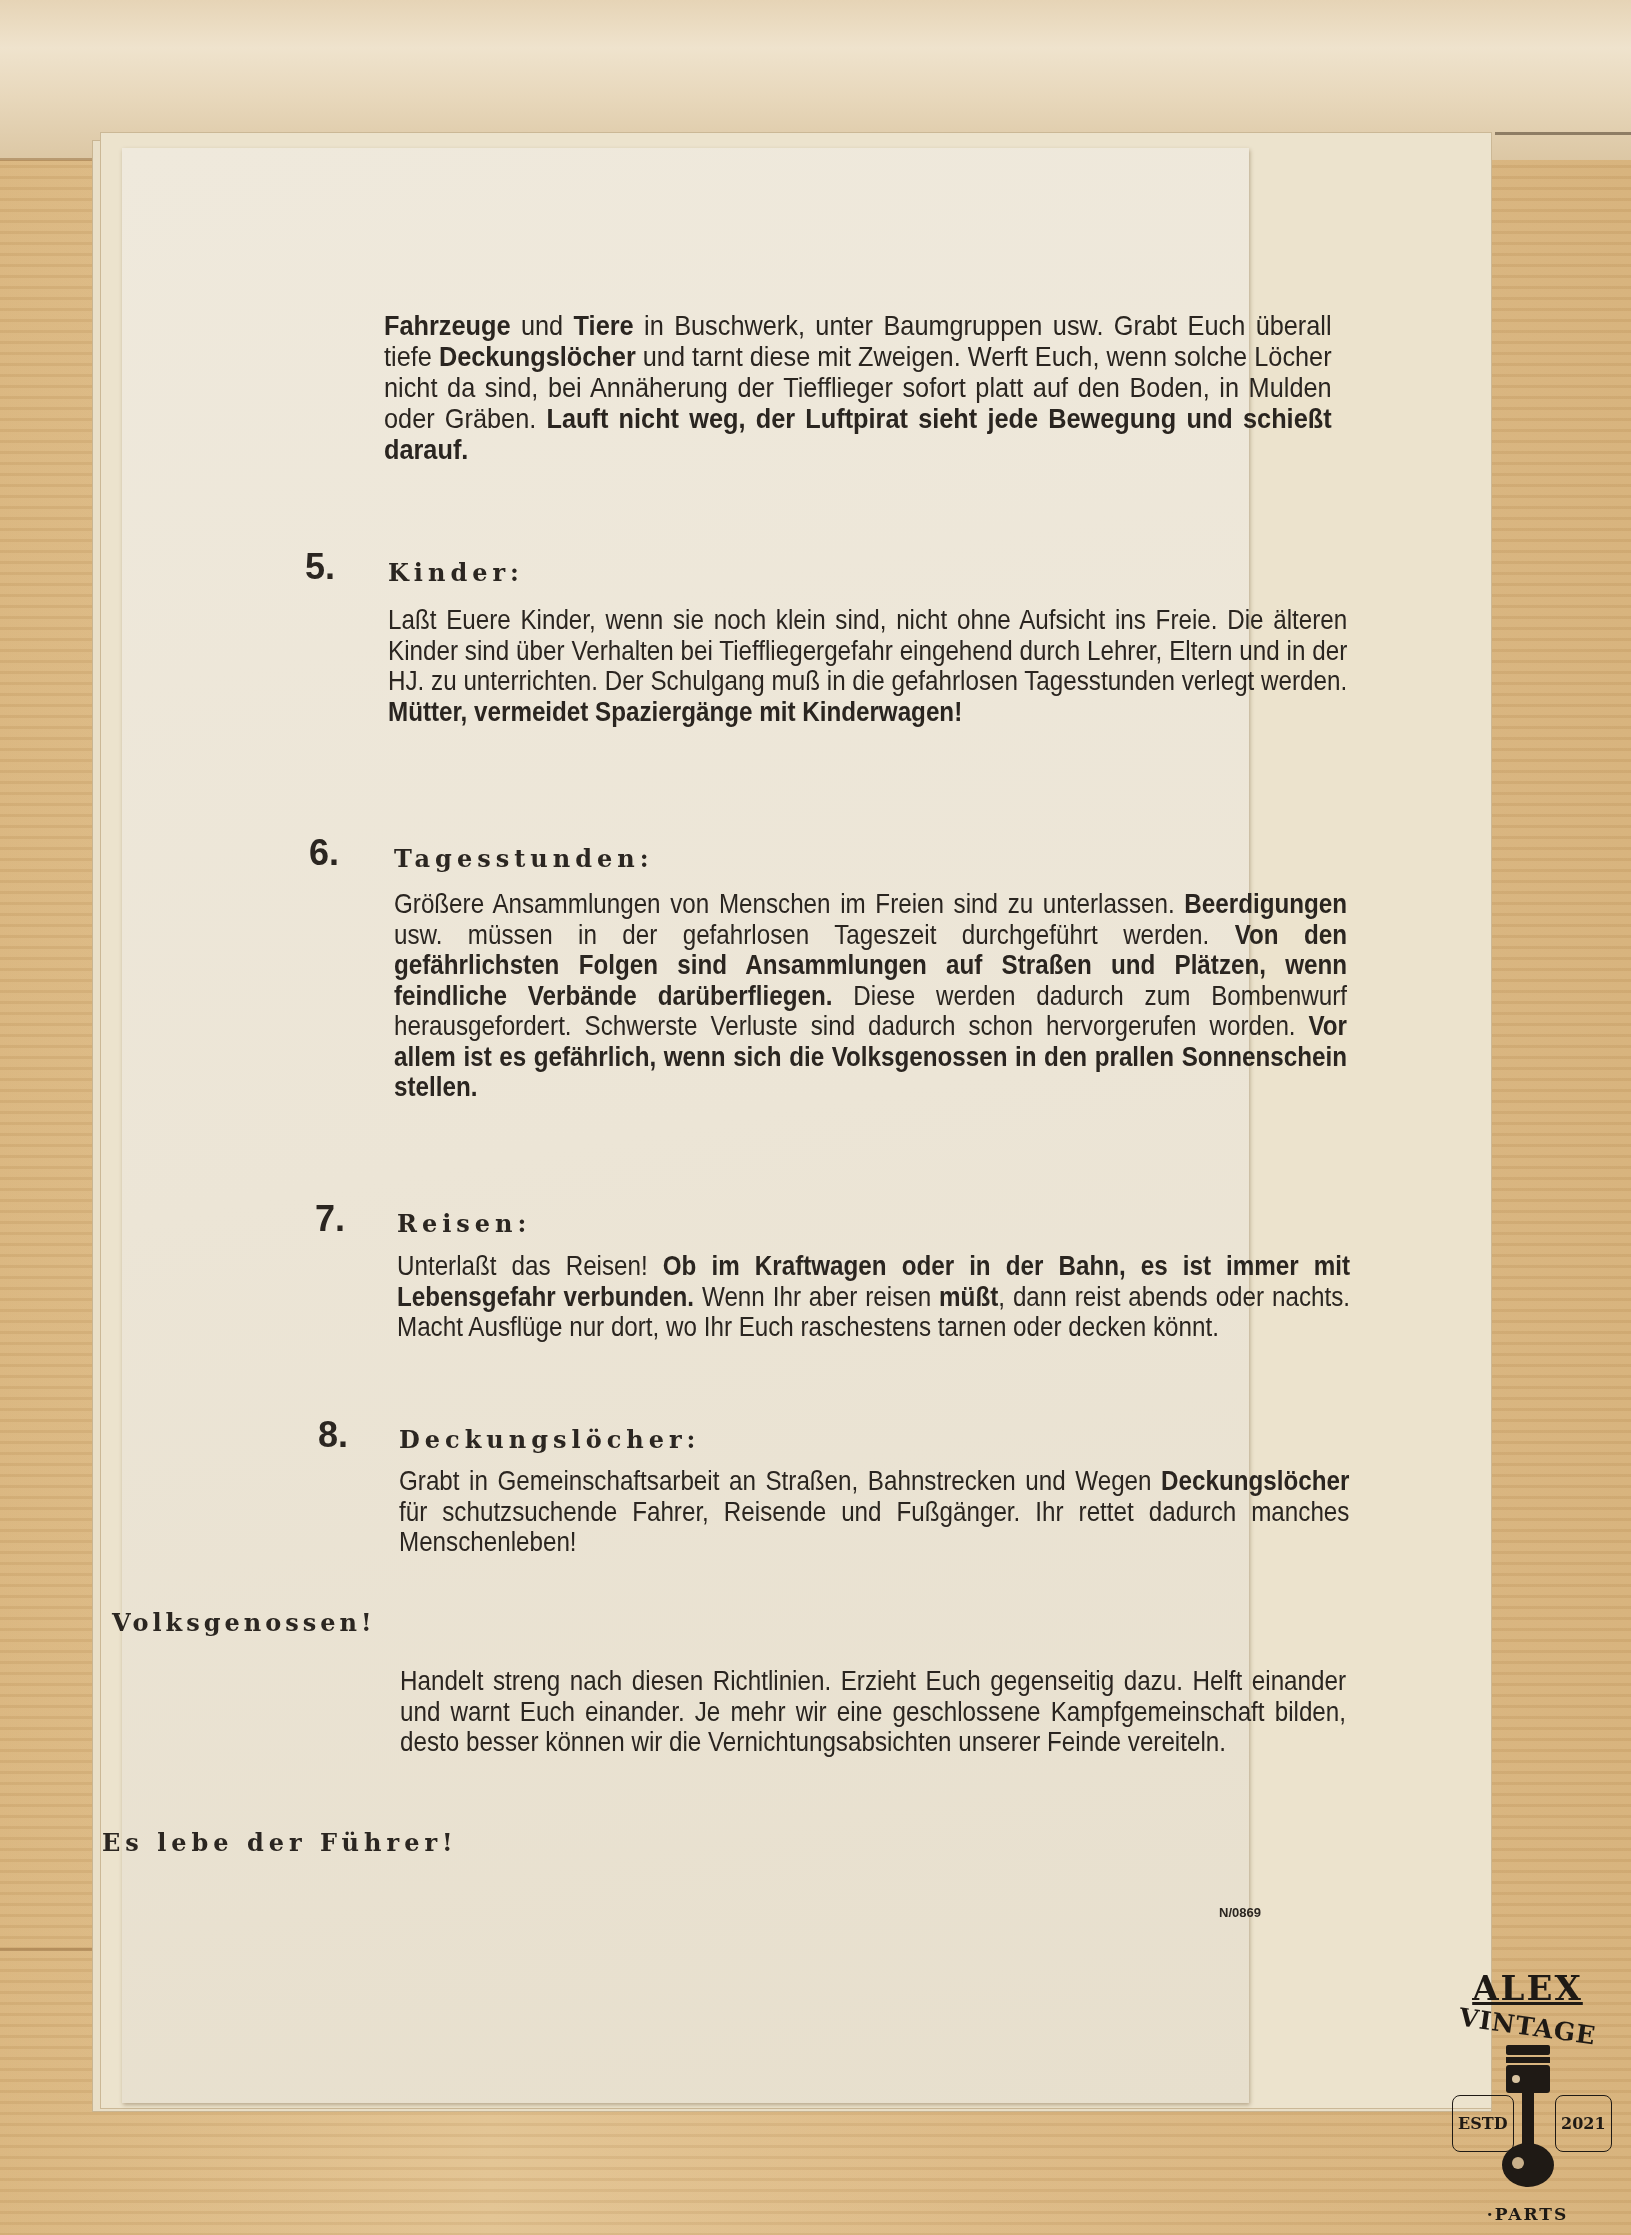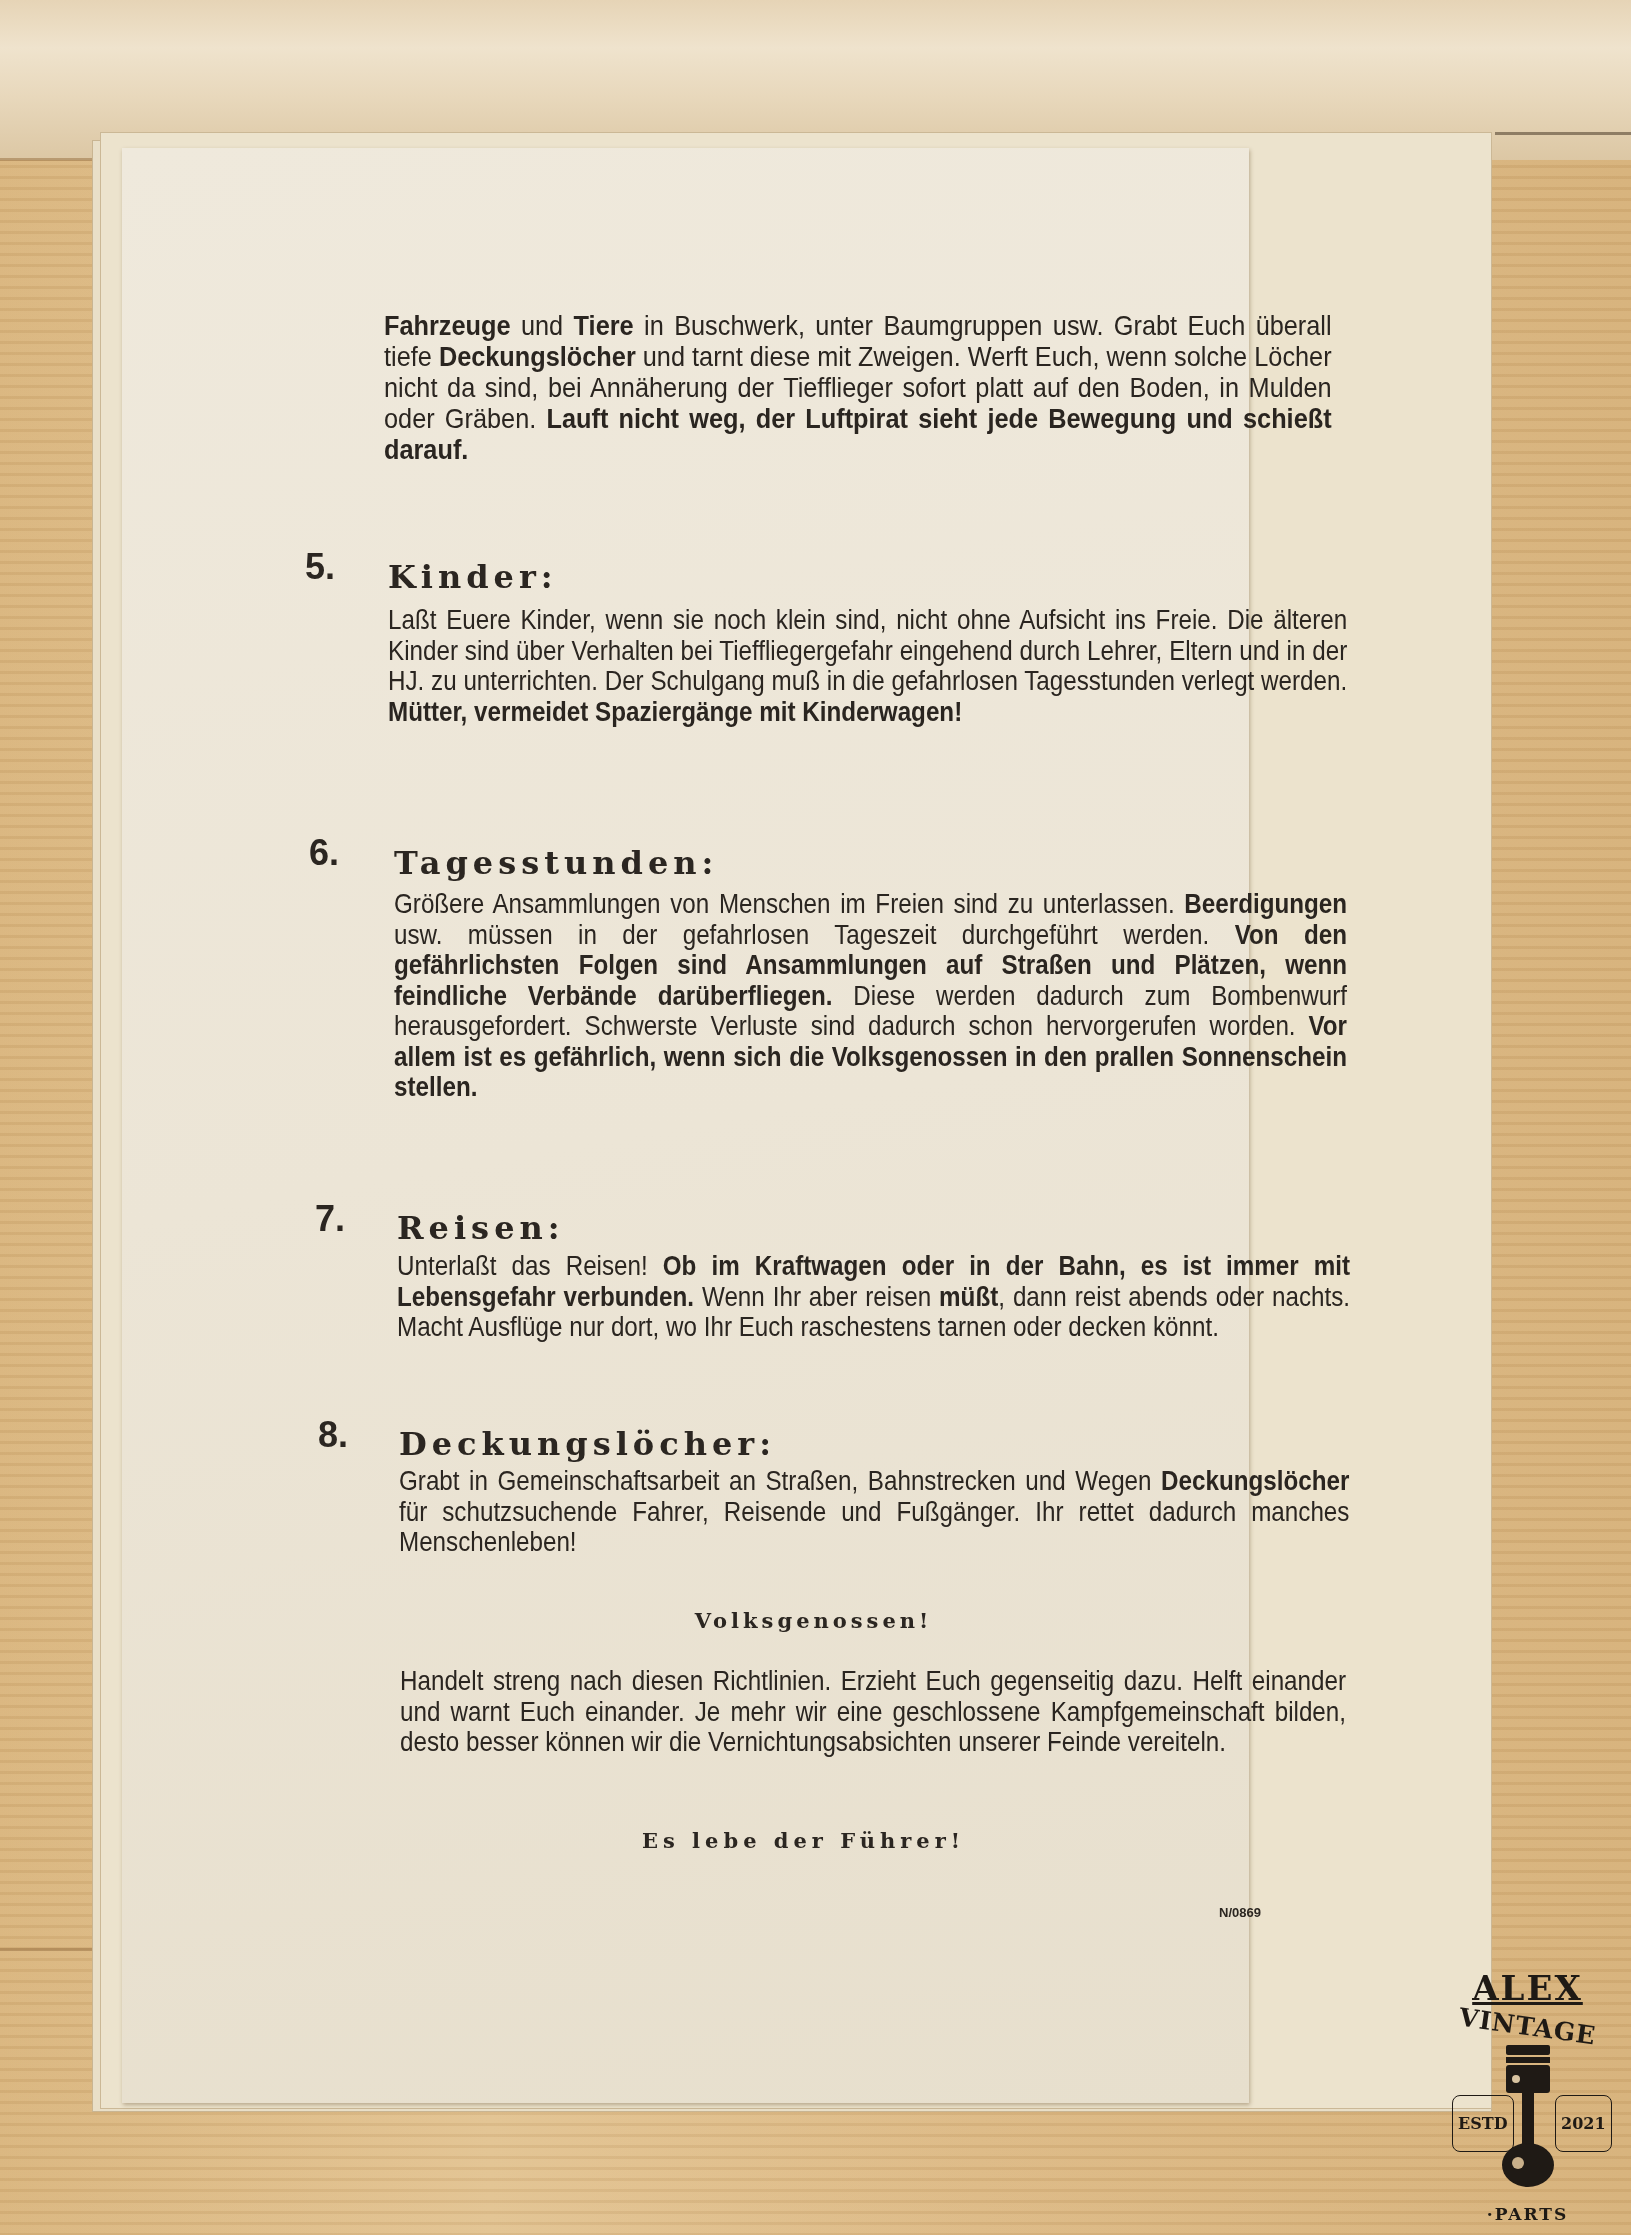--- a/index.html
+++ b/index.html
@@ -35,32 +35,32 @@
     font-size:27.5px; line-height:31px; text-align:justify;
     transform:scaleX(0.92); transform-origin:left top;
     width:1030px;
   }
   .sec-num {
     position:absolute; font-family:"Liberation Sans",sans-serif; font-weight:bold;
     font-size:36px; color:#2b2621;
   }
   .sec-title {
     position:absolute; font-family:"DejaVu Serif",serif; font-weight:bold;
-    font-size:32px; letter-spacing:5px; color:#2b2621;
+    font-size:24px; letter-spacing:5px; color:#2b2621;
   }
   .sec-body {
     position:absolute; font-family:"Liberation Sans",sans-serif;
     font-size:27.5px; line-height:30.5px; text-align:justify;
     transform:scaleX(0.88); transform-origin:left top;
     color:#2a2520;
   }
   .b { font-weight:bold; }
   .center-head {
-    position:absolute; left:0; width:1403px; text-align:center;
-    font-family:"DejaVu Serif",serif; font-weight:bold; font-size:21px;
+    position:absolute; left:0; width:1403px; 
+    font-family:"DejaVu Serif",serif; font-weight:bold; font-size:24px;
     letter-spacing:4px; color:#2b2621;
   }
   .code {
     position:absolute; left:1097px; top:1757px; font-family:"Liberation Sans",sans-serif;
     font-weight:bold; font-size:13px; color:#2b2621;
   }
   .logo {
     position:absolute; left:1440px; top:1960px; width:175px; height:270px;
     color:#1f1a15; font-family:"DejaVu Serif",serif; text-align:center;
   }

